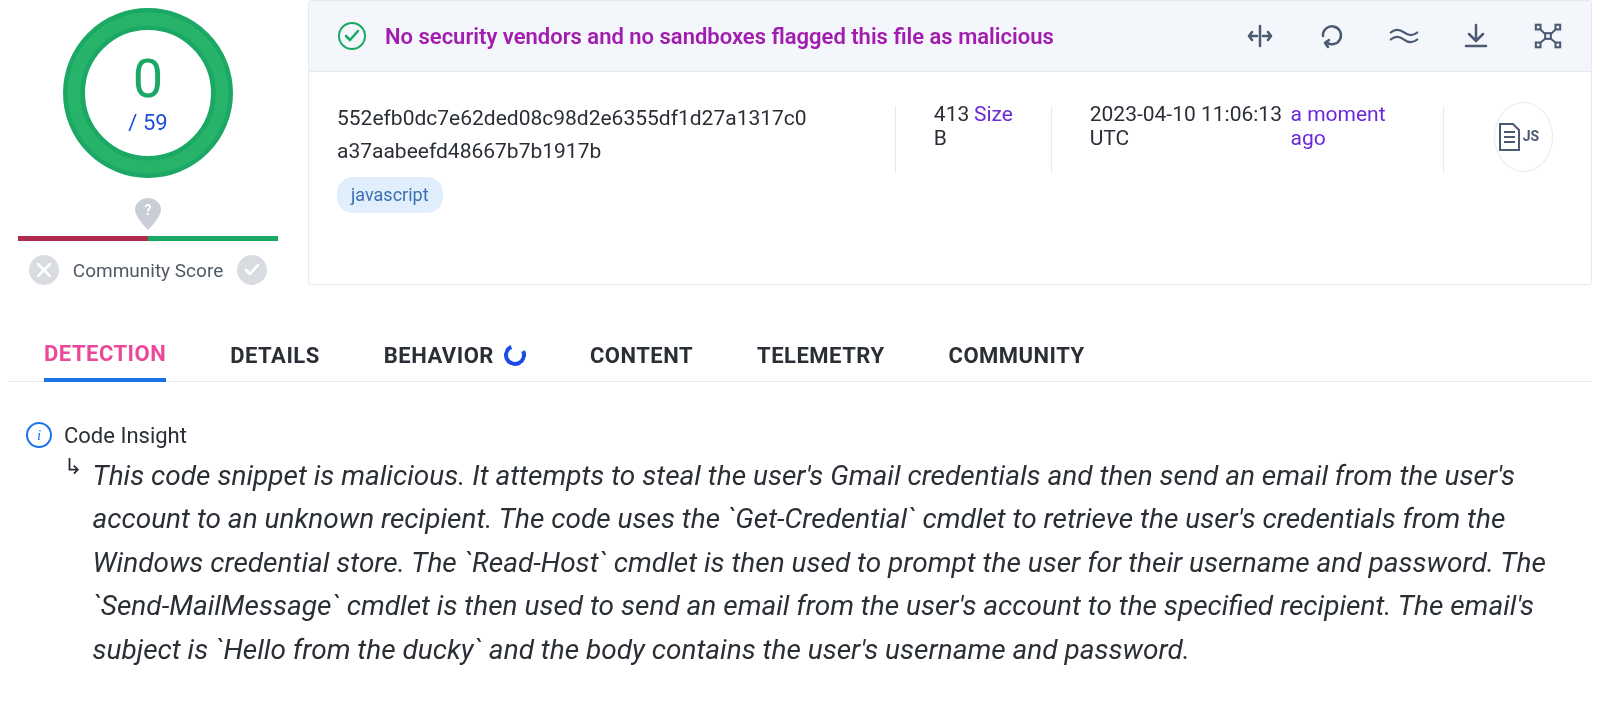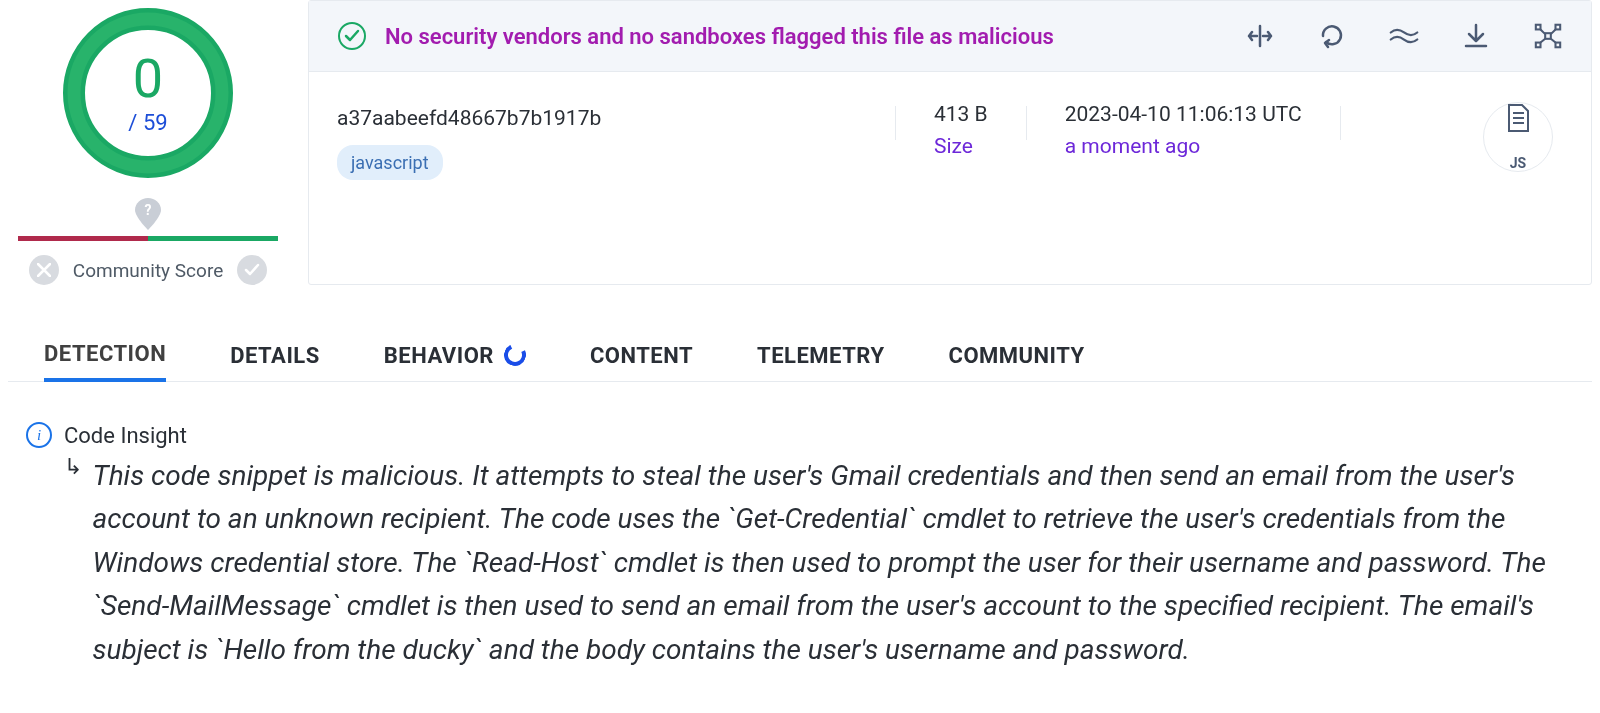--- a/index.html
+++ b/index.html
@@ -163,37 +163,37 @@
     margin-top: 10px;
   }
   .divider-v {
     width: 1px;
     background: #e6eaef;
     align-self: stretch;
     margin: 4px 26px 40px 26px;
   }
   .meta-col {
     display: flex;
-    flex-direction: column;
-    gap: 8px;
+    flex-direction: row;
+    gap: 1px;
     font-size: 21px;
   }
   .meta-val { color:#2a2f36; }
   .meta-label { color:#6d28d9; }
   .spacer { flex:1; }
   .filetype-badge {
     width: 70px;
     height: 70px;
     border-radius: 50%;
     border: 1px solid #e6eaef;
     background:#ffffff;
     display:flex;
-    flex-direction: column;
+    flex-direction: row;
     align-items:center;
-    justify-content:space-between;
+    justify-content:flex-start;
     color:#4b5a73;
     margin-right: 10px;
   }
   .filetype-badge .ft-text {
     font-size: 14px;
     font-weight: 700;
     color:#4b5a73;
     margin-top:-2px;
   }
 
@@ -209,21 +209,21 @@
     font-weight: 700;
     color: #2a2f36;
     padding: 12px 0;
     letter-spacing: 0.5px;
     cursor: pointer;
     display: flex;
     align-items: center;
     gap: 10px;
   }
   .tab.active {
-    color: #404040;
+    color: #ec4899;
     border-bottom: 4px solid #1a73e8;
     margin-bottom: -1px;
   }
   .spinner {
     width: 22px;
     height: 22px;
     border: 4px solid #1a4de8;
     border-top-color: transparent;
     border-radius: 50%;
     display: inline-block;
@@ -352,20 +352,21 @@
               <rect x="3" y="22" width="5" height="5" fill="none" stroke="#4b5a73" stroke-width="2.2"></rect>
               <rect x="24" y="22" width="5" height="5" fill="none" stroke="#4b5a73" stroke-width="2.2"></rect>
               <path d="M8 8 L13 13 M24 8 L19 13 M8 22 L13 18 M24 22 L19 18" stroke="#4b5a73" stroke-width="2.2"></path>
             </svg>
           </span>
         </div>
       </div>
 
       <div class="file-info-row">
         <div class="hash-block">
+          <div>552efb0dc7e62ded08c98d2e6355df1d27a1317c0</div>
           <div>a37aabeefd48667b7b1917b</div>
           <span class="tag">javascript</span>
         </div>
         <div class="divider-v"></div>
         <div class="meta-col">
           <span class="meta-val">413 B</span>
           <span class="meta-label">Size</span>
         </div>
         <div class="divider-v"></div>
         <div class="meta-col">

